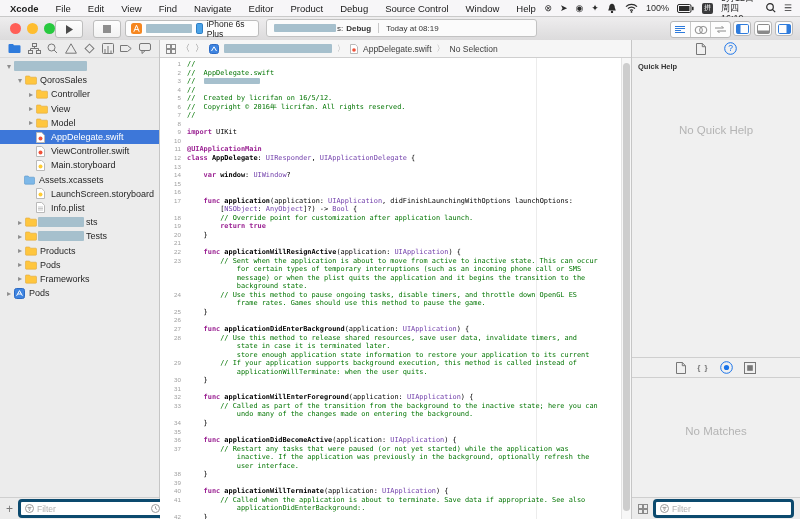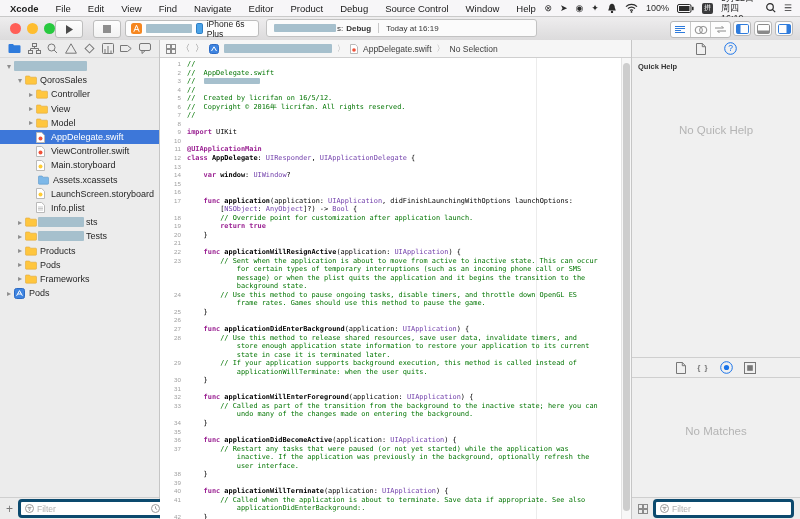--- a/index.html
+++ b/index.html
@@ -180,21 +180,21 @@
           </svg>
       </span>
       <span>iPhone 6s Plus</span>
     </div>
 
     <div id="activity">
       <span class="redact" style="width:62px;height:8px;"></span>
       <span style="margin-left:1px;">s:</span>
       <span style="font-weight:bold;margin-left:3px;">Debug</span>
       <span style="width:1px;height:10px;background:#c8c8c8;margin:0 7px;display:inline-block;"></span>
-      <span>Today at 16:19</span>
+      <span>Today at 08:19</span>
     </div>
 
     <div id="seg-editor">
       <div class="seg">
         <svg width="11" height="9">
             <path d="M0 1.5 h10 M0 3.5 h10 M0 5.5 h6 M0 7.5 h10" stroke="#2e7bdc" stroke-width="1.2"></path>
           </svg>
       </div>
       <div class="seg">
         <svg width="14" height="10">
@@ -345,21 +345,21 @@
         <div class="trow" style="padding-left: 26px; align-items: center;">
           <span class="disc"></span>
           <span class="ticon">
             <svg width="9" height="11">
               <path d="M0.5 0.5 h5.2 l2.8 2.8 v7.2 h-8 z" fill="#fff" stroke="#b9b9b9"></path>
               <circle cx="4.5" cy="6.5" r="2" fill="#ffcc34"></circle>
             </svg>
           </span>
           <span class="tlabel">Main.storyboard</span>
         </div>
-        <div class="trow" style="padding-left: 28px;">
+        <div class="trow" style="padding-left: 14px;">
           <span class="disc"></span>
           <span class="ticon">
             <svg width="11" height="10">
               <path d="M0.5 1.8 q0 -0.8 0.8 -0.8 h2.8 l1 1.2 h4.6 q0.8 0 0.8 0.8 v5.4 q0 0.8 -0.8 0.8 h-8.4 q-0.8 0 -0.8 -0.8 z" fill="#7db8e8" stroke="#5795c9" stroke-width="0.6"></path>
             </svg>
           </span>
           <span class="tlabel">Assets.xcassets</span>
         </div>
         <div class="trow" style="padding-left: 26px;">
           <span class="disc"></span>
@@ -524,22 +524,22 @@
           <div class="cl"><span class="ln">23</span><span class="tok-c">        // Sent when the application is about to move from active to inactive state. This can occur</span></div>
           <div class="cl"><span class="ln"></span><span class="tok-c">            for certain types of temporary interruptions (such as an incoming phone call or SMS</span></div>
           <div class="cl"><span class="ln"></span><span class="tok-c">            message) or when the plist quits the application and it begins the transition to the</span></div>
           <div class="cl"><span class="ln"></span><span class="tok-c">            background state.</span></div>
           <div class="cl"><span class="ln">24</span><span class="tok-c">        // Use this method to pause ongoing tasks, disable timers, and throttle down OpenGL ES</span></div>
           <div class="cl"><span class="ln"></span><span class="tok-c">            frame rates. Games should use this method to pause the game.</span></div>
           <div class="cl"><span class="ln">25</span><span class="tok-p">    }</span></div>
           <div class="cl"><span class="ln">26</span></div>
           <div class="cl"><span class="ln">27</span><span class="tok-k">    func</span><span class="tok-f"> applicationDidEnterBackground</span><span class="tok-p">(application: </span><span class="tok-t">UIApplication</span><span class="tok-p">) {</span></div>
           <div class="cl"><span class="ln">28</span><span class="tok-c">        // Use this method to release shared resources, save user data, invalidate timers, and</span></div>
+          <div class="cl"><span class="ln"></span><span class="tok-c">            state in case it is terminated later.</span></div>
           <div class="cl"><span class="ln"></span><span class="tok-c">            store enough application state information to restore your application to its current</span></div>
-          <div class="cl"><span class="ln"></span><span class="tok-c">            state in case it is terminated later.</span></div>
           <div class="cl"><span class="ln">29</span><span class="tok-c">        // If your application supports background execution, this method is called instead of</span></div>
           <div class="cl"><span class="ln"></span><span class="tok-c">            applicationWillTerminate: when the user quits.</span></div>
           <div class="cl"><span class="ln">30</span><span class="tok-p">    }</span></div>
           <div class="cl"><span class="ln">31</span></div>
           <div class="cl"><span class="ln">32</span><span class="tok-k">    func</span><span class="tok-f"> applicationWillEnterForeground</span><span class="tok-p">(application: </span><span class="tok-t">UIApplication</span><span class="tok-p">) {</span></div>
           <div class="cl"><span class="ln">33</span><span class="tok-c">        // Called as part of the transition from the background to the inactive state; here you can</span></div>
           <div class="cl"><span class="ln"></span><span class="tok-c">            undo many of the changes made on entering the background.</span></div>
           <div class="cl"><span class="ln">34</span><span class="tok-p">    }</span></div>
           <div class="cl"><span class="ln">35</span></div>
           <div class="cl"><span class="ln">36</span><span class="tok-k">    func</span><span class="tok-f"> applicationDidBecomeActive</span><span class="tok-p">(application: </span><span class="tok-t">UIApplication</span><span class="tok-p">) {</span></div>

